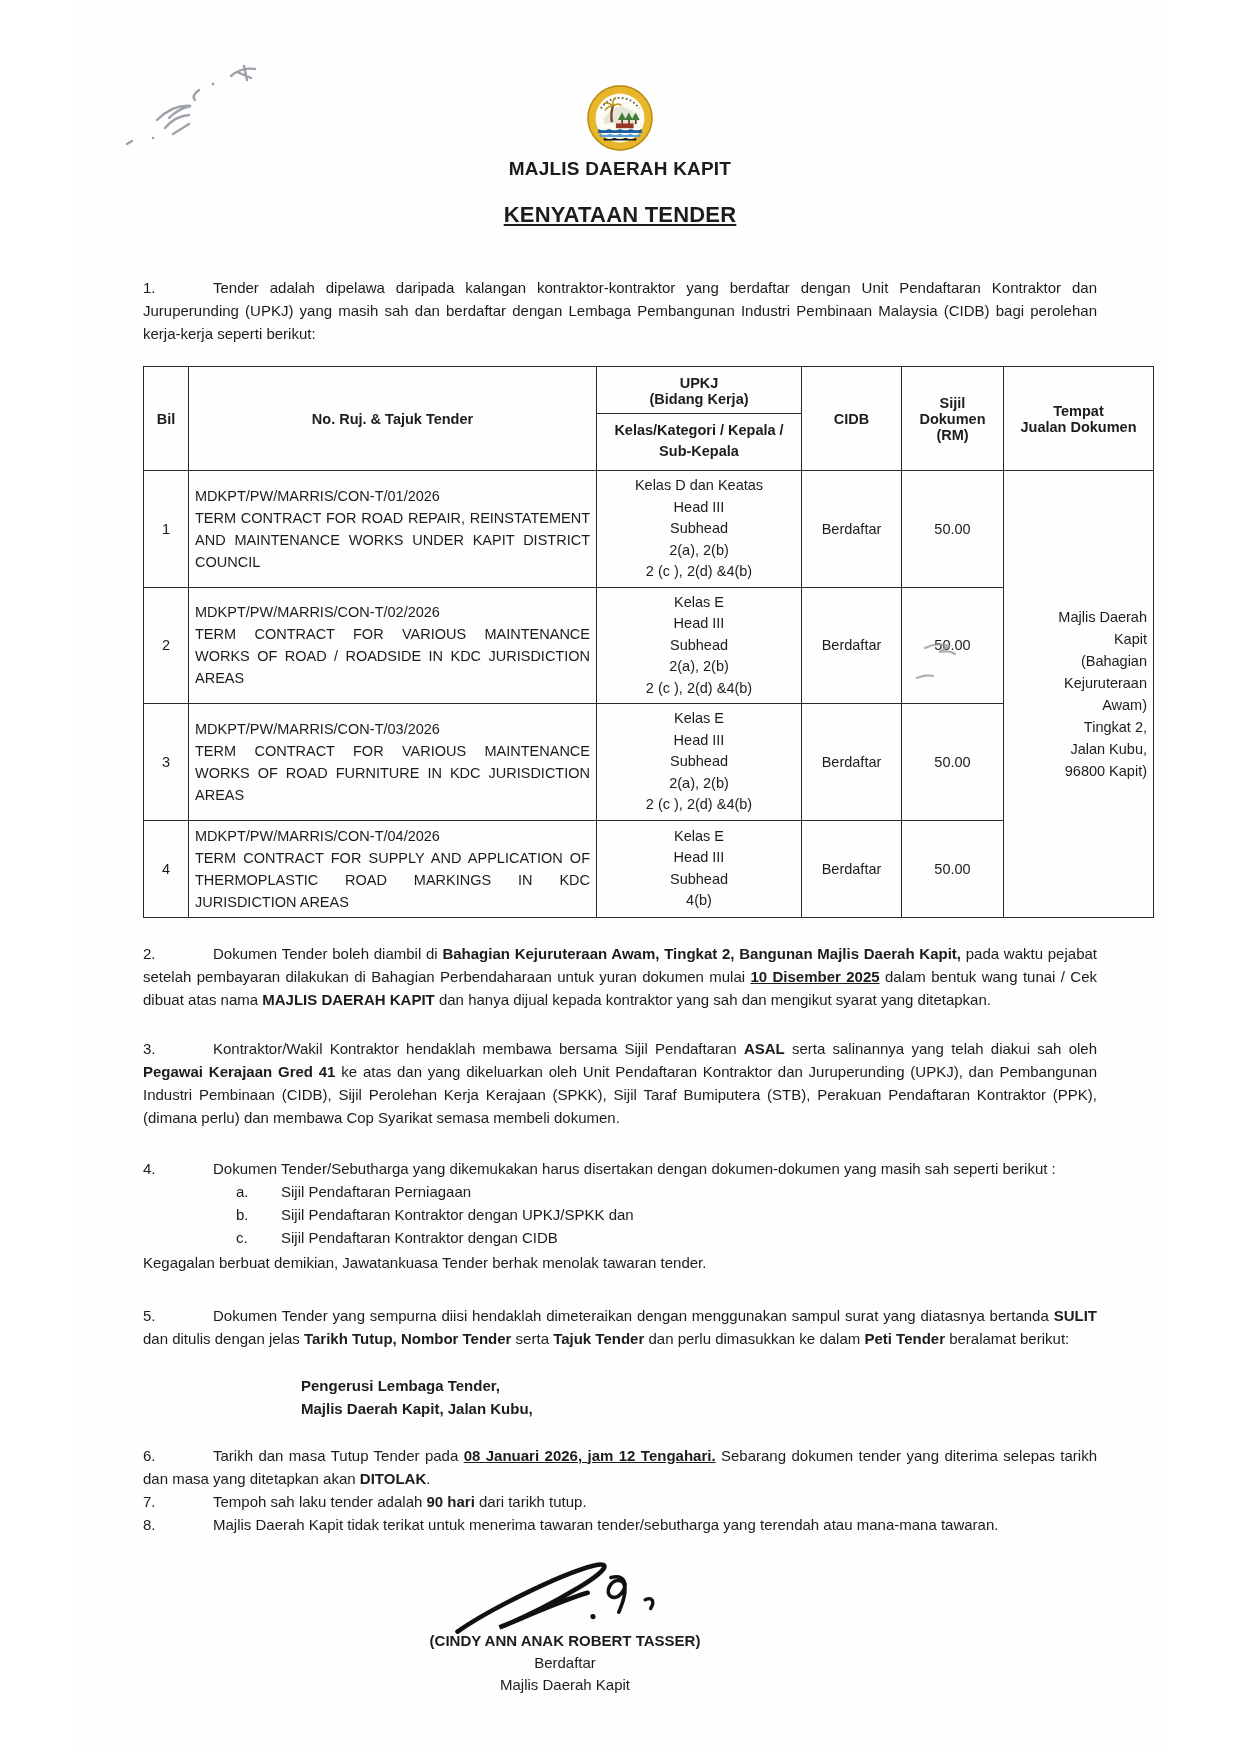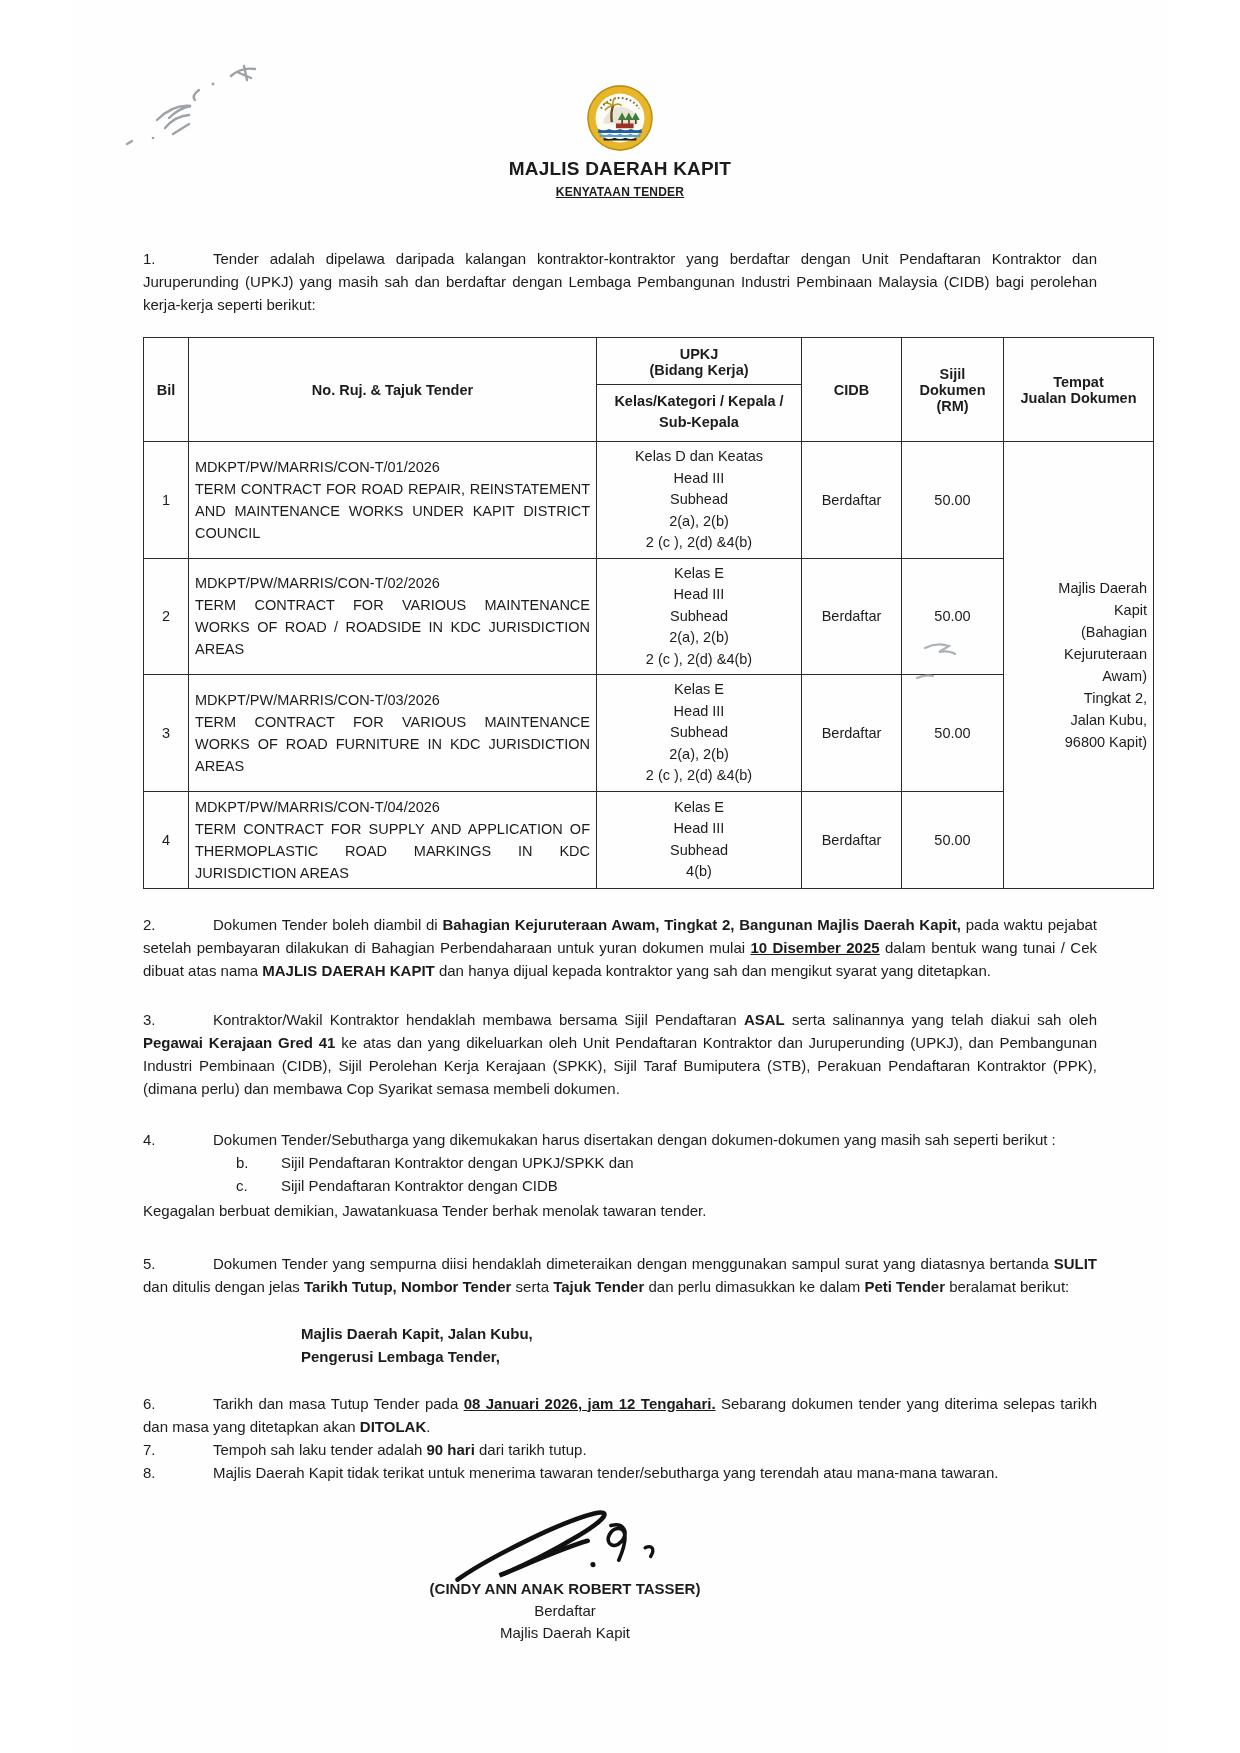--- a/index.html
+++ b/index.html
@@ -19,22 +19,22 @@
   
   .doc-header { text-align: center; padding-top: 84px; }
   .logo-wrap { display: flex; justify-content: center; }
   .org-name {
     margin-top: 6px;
     font-size: 19px;
     font-weight: bold;
     letter-spacing: 0.2px;
   }
   .doc-title {
-    margin-top: 5px;
-    font-size: 12px;
+    margin-top: 22px;
+    font-size: 22px;
     font-weight: bold;
     text-decoration: underline;
     letter-spacing: 0.2px;
   }
 
   
   .para {
     font-size: 15px;
     line-height: 23px;
     text-align: justify;
@@ -277,35 +277,38 @@
 
   <div class="para p3">
     <span class="pnum">3.</span><span><span>Kontraktor/Wakil Kontraktor hendaklah membawa bersama Sijil Pendaftaran </span><span style="font-weight: bold;">ASAL</span><span> serta salinannya yang telah diakui sah oleh </span><span style="font-weight: bold;">Pegawai Kerajaan Gred 41</span><span> ke atas dan yang dikeluarkan oleh Unit Pendaftaran Kontraktor dan Juruperunding (UPKJ), dan Pembangunan Industri Pembinaan (CIDB), Sijil Perolehan Kerja Kerajaan (SPKK), Sijil Taraf Bumiputera (STB), Perakuan Pendaftaran Kontraktor (PPK), (dimana perlu) dan membawa Cop Syarikat semasa membeli dokumen.</span></span>
   </div>
 
   <div class="para p4-lead">
     <span class="pnum">4.</span><span>Dokumen Tender/Sebutharga  yang dikemukakan harus disertakan dengan dokumen-dokumen yang masih sah seperti berikut :</span>
   </div>
   <div class="list-block">
     <div class="list-item">
+      <span class="li-num">a.</span><span>Sijil Pendaftaran Perniagaan</span>
+    </div>
+    <div class="list-item">
       <span class="li-num">b.</span><span>Sijil Pendaftaran Kontraktor dengan UPKJ/SPKK dan</span>
     </div>
     <div class="list-item">
       <span class="li-num">c.</span><span>Sijil Pendaftaran Kontraktor dengan CIDB</span>
     </div>
   </div>
   <div class="p4-footer">Kegagalan berbuat demikian, Jawatankuasa Tender berhak menolak tawaran tender.</div>
 
   <div class="para p5">
     <span class="pnum">5.</span><span><span>Dokumen Tender yang sempurna diisi hendaklah dimeteraikan dengan menggunakan sampul surat yang diatasnya bertanda </span><span style="font-weight: bold;">SULIT</span><span> dan ditulis dengan jelas </span><span style="font-weight: bold;">Tarikh Tutup, Nombor Tender</span><span> serta </span><span style="font-weight: bold;">Tajuk Tender</span><span> dan perlu dimasukkan ke dalam </span><span style="font-weight: bold;">Peti Tender</span><span> beralamat berikut:</span></span>
   </div>
 
   <div class="address-block">
+    <div class="address-line">Pengerusi Lembaga Tender,</div>
     <div class="address-line">Majlis Daerah Kapit, Jalan Kubu,</div>
-    <div class="address-line">Pengerusi Lembaga Tender,</div>
   </div>
 
   <div class="para p6">
     <span class="pnum">6.</span><span><span>Tarikh dan masa Tutup Tender pada </span><span style="font-weight: bold; text-decoration: underline;">08 Januari 2026, jam 12 Tengahari.</span><span> Sebarang dokumen tender yang diterima selepas tarikh dan masa yang ditetapkan akan </span><span style="font-weight: bold;">DITOLAK</span><span>.</span></span>
   </div>
   <div class="para p7">
     <span class="pnum">7.</span><span><span>Tempoh sah laku tender adalah </span><span style="font-weight: bold;">90 hari</span><span> dari tarikh tutup.</span></span>
   </div>
   <div class="para p8">
     <span class="pnum">8.</span><span><span>Majlis Daerah Kapit tidak terikat untuk menerima tawaran tender/sebutharga yang terendah atau mana-mana tawaran.</span></span>

